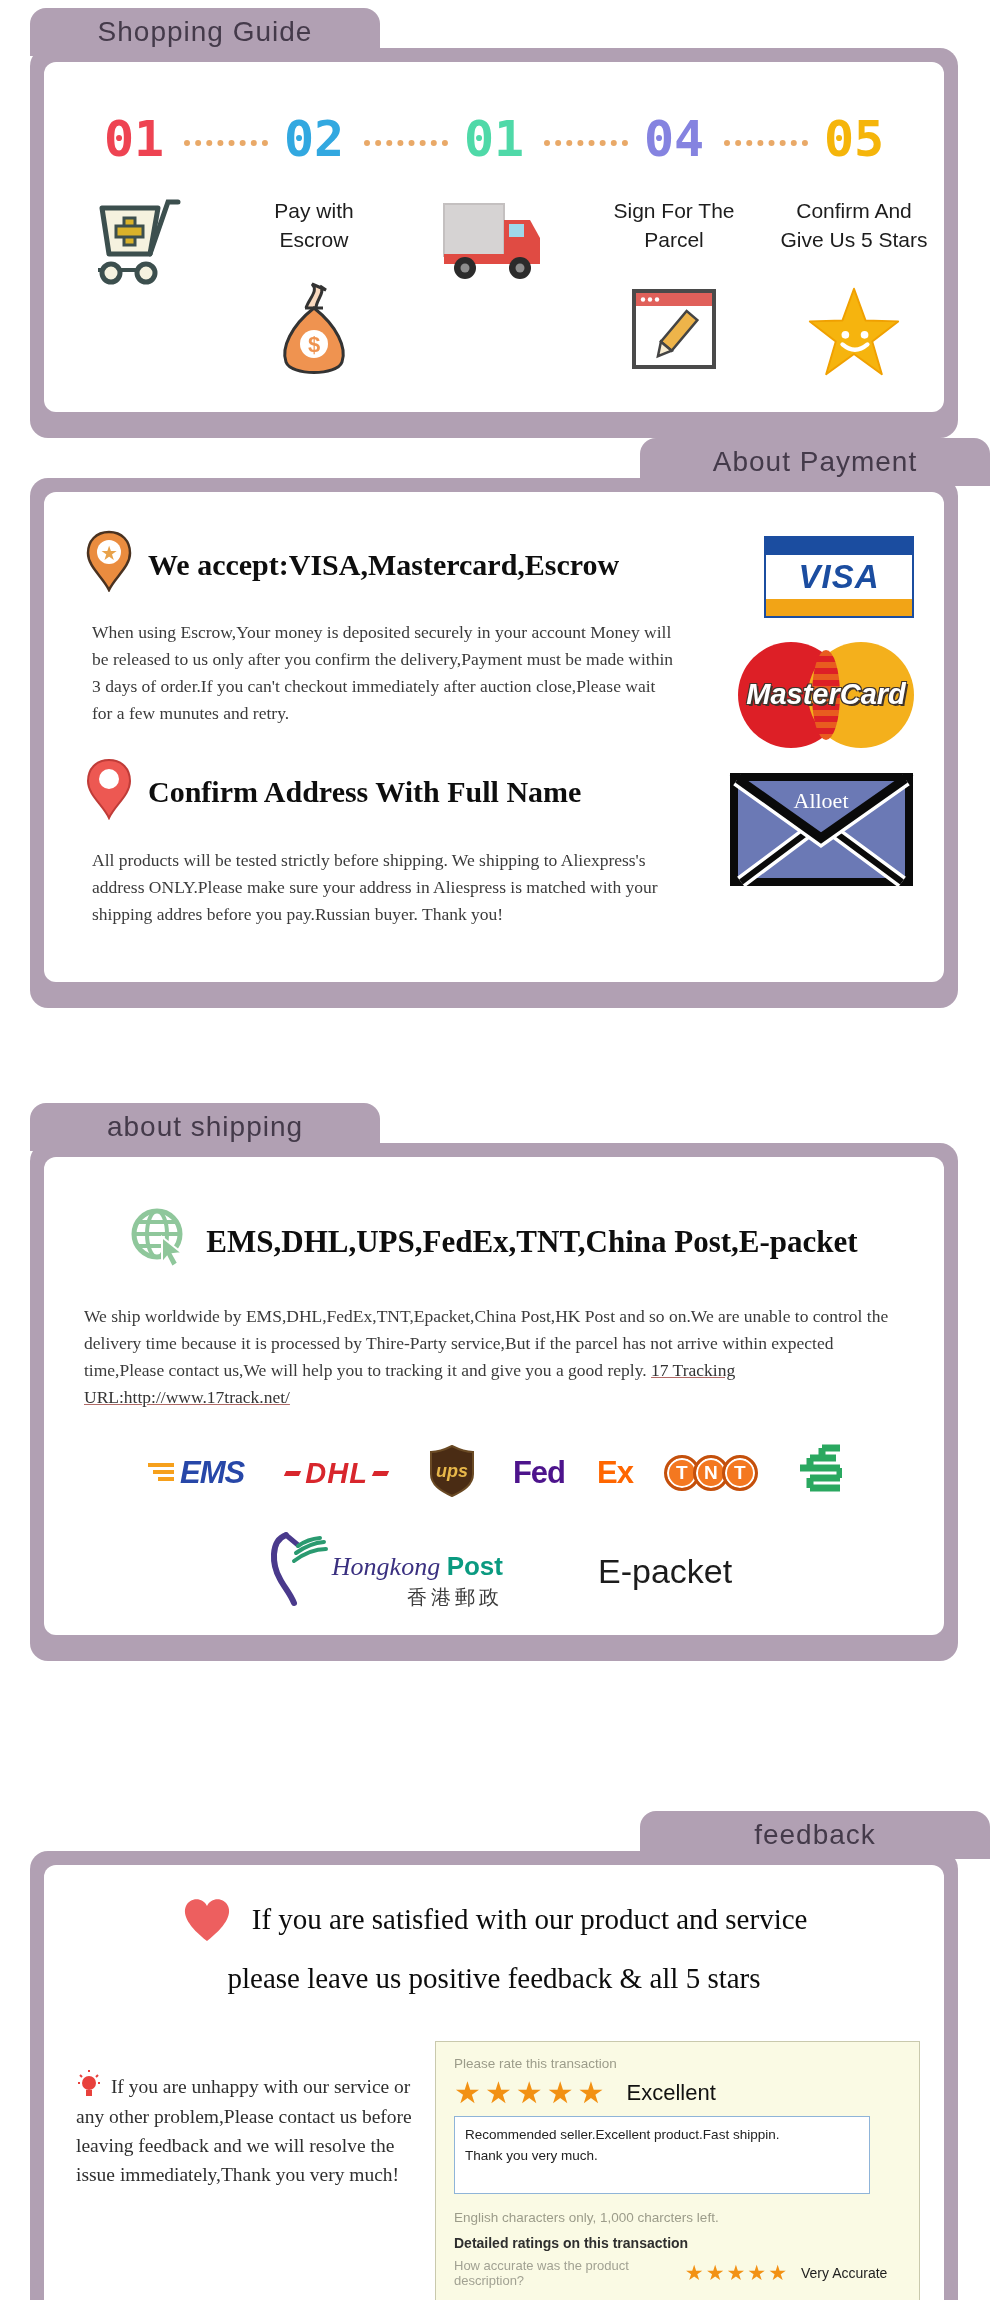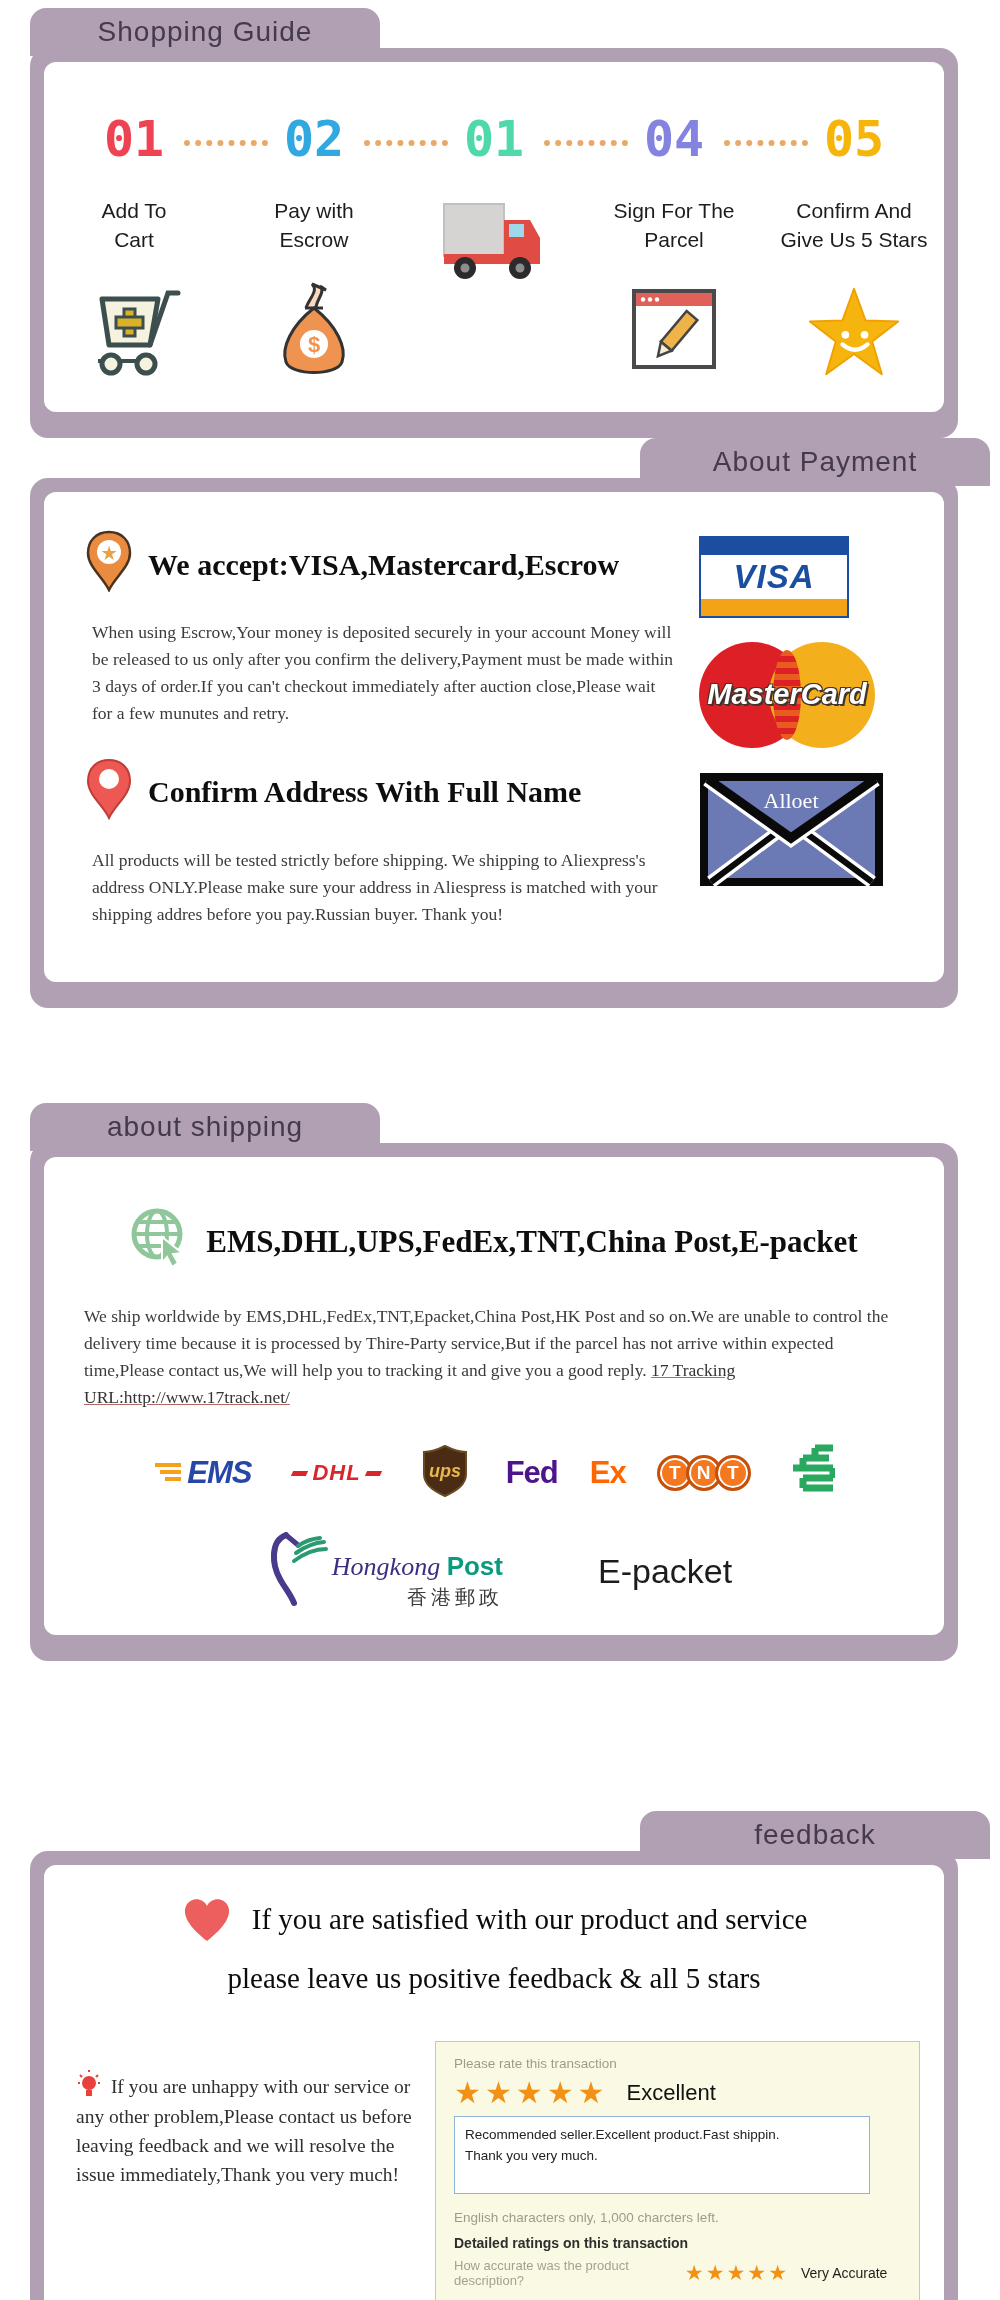--- a/index.html
+++ b/index.html
@@ -36,21 +36,21 @@
   .step-label { margin-top:32px; font-size:21px; color:#1d1d1d; line-height:1.4; }
   .step-icon { margin-top:26px; height:100px; display:flex; align-items:center; justify-content:center; }
 
   
   #sec-payment { }
   #sec-payment .panel { min-height:430px; display:flex; padding:38px 30px 24px 42px; }
   .pay-left { flex:1; padding-right:20px; }
   .h-serif { font-family:"Liberation Serif", serif; font-size:30px; font-weight:600; color:#0e0e0e; display:flex; align-items:center; gap:16px; }
   .p-serif { font-family:"Liberation Serif", serif; font-size:17.5px; color:#3b3b3b; line-height:1.55; }
   .pay-left .p-serif { margin:20px 0 30px 6px; max-width:640px; }
-  .pay-right { width:215px; display:flex; flex-direction:column; align-items:flex-start; gap:24px; padding-top:6px; }
+  .pay-right { width:215px; display:flex; flex-direction:column; align-items:flex-end; gap:24px; padding-top:6px; }
 
   .visa-card { width:150px; border:2px solid #1b4da0; background:#fff; }
   .visa-top { height:17px; background:#1b4da0; }
   .visa-bot { height:17px; background:#f2a416; }
   .visa-mid { height:44px; display:flex; align-items:center; justify-content:center;
     color:#1b4da0; font-style:italic; font-weight:bold; font-size:33px; letter-spacing:1px; }
   .mc { position:relative; width:176px; height:106px; }
   .mc-red  { position:absolute; left:0; top:0; width:106px; height:106px; border-radius:50%; background:#dd1f26; }
   .mc-yel  { position:absolute; right:0; top:0; width:106px; height:106px; border-radius:50%; background:#f4b01c; }
   .mc-mid  { position:absolute; left:74px; top:8px; width:28px; height:90px; border-radius:50%;
@@ -63,21 +63,21 @@
   #sec-shipping { margin-top:95px; }
   #sec-shipping .panel { min-height:420px; padding:50px 40px 24px; }
   .ship-head { justify-content:center; font-size:31px; }
   .ship-body { margin:26px auto 0; max-width:870px; }
   .track-link { color:#333; text-decoration:underline; text-decoration-color:#b06a66; cursor:pointer; }
   .carriers { display:flex; align-items:center; justify-content:center; gap:38px; margin-top:30px; height:64px; }
   .ems-wrap { display:flex; align-items:center; gap:4px; }
   .ems-text { color:#2747a8; font-style:italic; font-weight:900; font-size:31px; letter-spacing:-1px; }
   .dhl-wrap { display:flex; align-items:center; }
   .dash { width:15px; height:5px; background:#d8262c; display:inline-block; margin:0 3px; transform:skewX(-25deg); }
-  .dhl-text { color:#d8262c; font-style:italic; font-weight:900; font-size:22px; letter-spacing:1px; margin:0 2px; }
+  .dhl-text { color:#d8262c; font-style:italic; font-weight:900; font-size:29px; letter-spacing:1px; margin:0 2px; }
   .fedex { font-weight:bold; font-size:31px; letter-spacing:-1px; }
   .fedex .fed { color:#4d148c; } .fedex .ex { color:#ff6600;margin-left:32px; }
   .tnt { display:flex; }
   .tnt b { width:36px; height:36px; border-radius:50%; background:#f47820; border:3px solid #c4500c;
     color:#fff; font-size:19px; font-weight:900; display:flex; align-items:center; justify-content:center;
     margin-left:-7px; box-shadow:0 0 0 2px #fff inset; }
   .row2 { display:flex; align-items:center; justify-content:center; gap:95px; margin-top:26px; }
   .hkp { display:flex; align-items:flex-end; gap:2px; }
   .hkp-text .l1 { font-family:"Liberation Serif", serif; font-style:italic; font-size:26px; color:#3a3080; }
   .hkp-text .l1 b { font-family:"Liberation Sans", sans-serif; font-style:normal; color:#0a9a80; font-weight:bold; }
@@ -112,24 +112,20 @@
 <div class="section" id="sec-guide">
   <div class="tab">
     <span>Shopping Guide</span>
   </div>
   <div class="frame">
     <div class="panel">
       <div class="steps">
 
         <div class="step">
           <span class="num">01</span>
-          <div class="step-label">
-            <span>Add To</span><br>
-            <span>Cart</span>
-          </div>
           <div class="step-icon">
             <svg width="100" height="92" viewBox="0 0 100 92">
               <path d="M18 14 h56 l-8 46 h-41 z" fill="#f5f2df" stroke="#3c4f4e" stroke-width="5" stroke-linejoin="round"></path>
               <rect x="40" y="24" width="11" height="27" fill="#d9b22a" stroke="#3c4f4e" stroke-width="3"></rect>
               <rect x="32" y="32" width="27" height="11" fill="#d9b22a" stroke="#3c4f4e" stroke-width="3"></rect>
               <path d="M66 60 L84 8 h10" fill="none" stroke="#3c4f4e" stroke-width="5" stroke-linecap="round"></path>
               <path d="M14 76 h58" stroke="#3c4f4e" stroke-width="4"></path>
               <circle cx="27" cy="79" r="9" fill="#f5f2df" stroke="#3c4f4e" stroke-width="5"></circle>
               <circle cx="62" cy="79" r="9" fill="#f5f2df" stroke="#3c4f4e" stroke-width="5"></circle>
             </svg>

